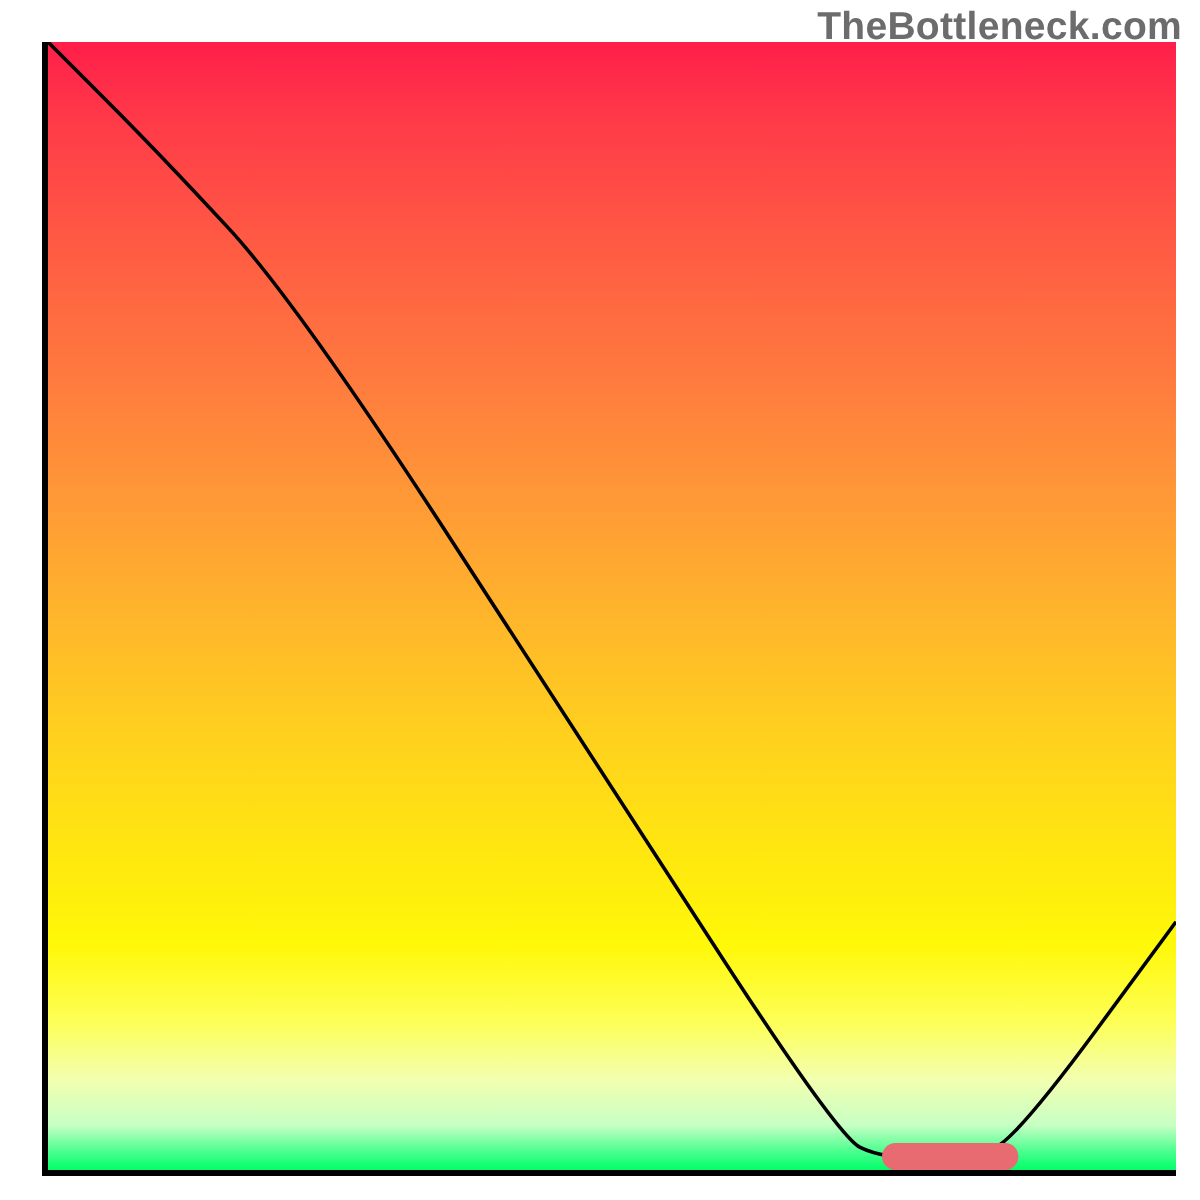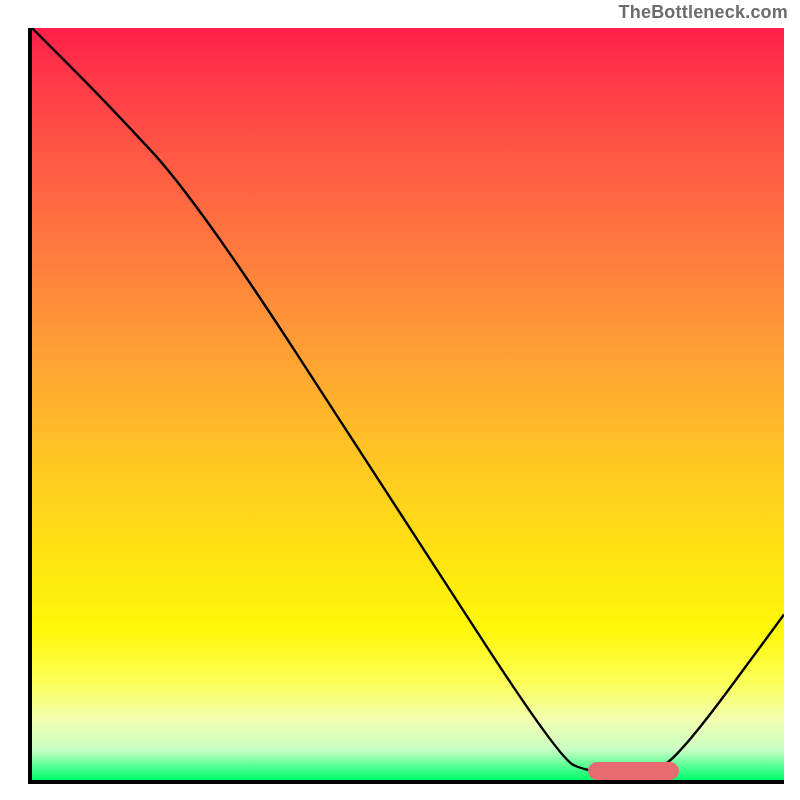--- a/index.html
+++ b/index.html
@@ -13,21 +13,21 @@
   }
   .stage {
     position: relative;
     width: 800px;
     height: 800px;
   }
   .watermark {
     position: absolute;
     top: 2px;
     right: 12px;
-    font-size: 18px;
+    font-size: 26px;
     font-weight: 600;
     color: #6c6c6c;
     letter-spacing: 0.2px;
   }
   .plot {
     position: absolute;
     left: 28px;
     top: 28px;
     width: 756px;
     height: 756px;

